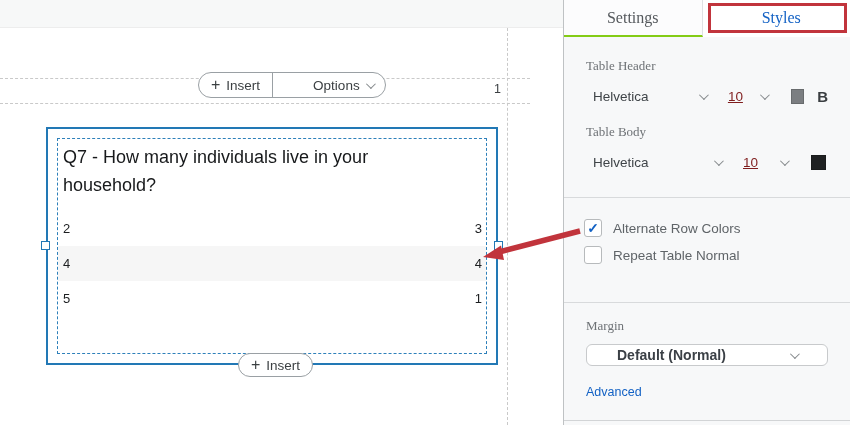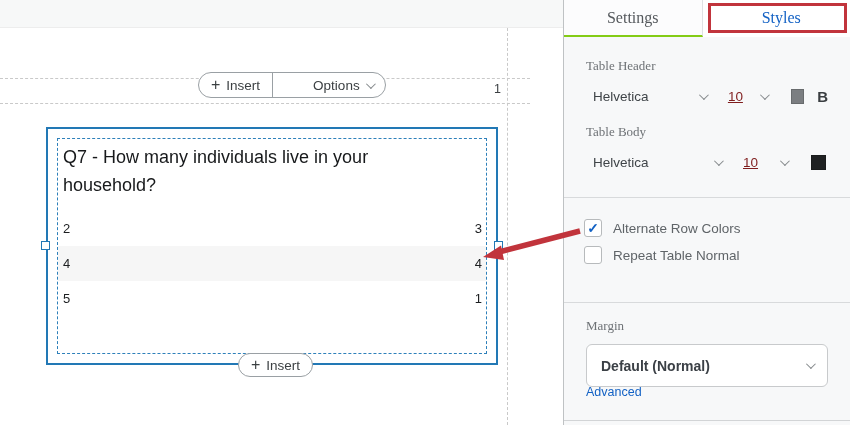--- a/index.html
+++ b/index.html
@@ -49,21 +49,21 @@
   .swatch { width:15px; height:15px; margin-left:24px; border:1px solid rgba(0,0,0,.15); cursor:pointer; }
   .bold-b { margin-left:13px; font-size:15px; font-weight:bold; color:#3a3e41; cursor:pointer; }
 
   .divider { position:absolute; left:0; right:0; height:0; border-top:1px solid #d8dadc; }
 
   .cb-row { position:absolute; left:20px; display:flex; align-items:center; cursor:pointer; }
   .cb-box { width:18px; height:18px; background:#fff; border:1px solid #b7babc; border-radius:3px; display:flex; align-items:center; justify-content:center; }
   .cb-check { font-size:14px; font-weight:bold; color:#1261c4; line-height:1; }
   .cb-label { margin-left:11px; font-size:13.5px; color:#5f6468; }
 
-  .select-box { position:absolute; left:22px; right:22px; height:43px; background:#fff; border:1px solid #c8cacc; border-radius:6px; display:flex; align-items:center; justify-content:space-between; padding:0 14px; cursor:pointer; }
+  .select-box { position:absolute; left:22px; right:22px; height:22px; background:#fff; border:1px solid #c8cacc; border-radius:6px; display:flex; align-items:center; justify-content:space-between; padding:0 30px; cursor:pointer; }
   .select-box .val { font-size:14px; font-weight:bold; color:#3b4046; }
   .advanced { position:absolute; left:22px; font-size:12.5px; color:#1261c4; cursor:pointer; }
 
   
   .ann-rect { position:absolute; left:708px; top:3px; width:139px; height:30px; border:3px solid #c1343c; pointer-events:none; }
   .ann-arrow { position:absolute; left:0; top:0; width:850px; height:425px; pointer-events:none; }
 </style>
 </head>
 <body>
 

